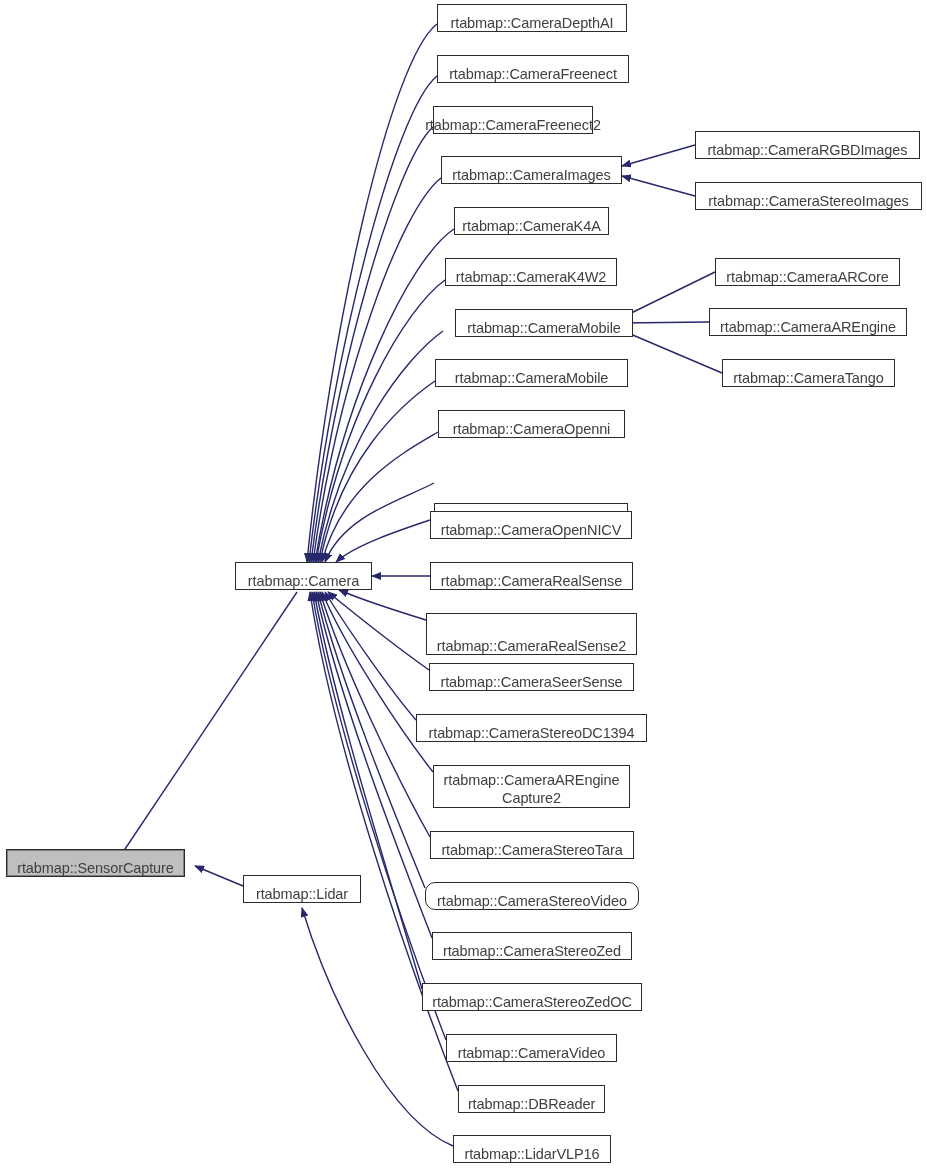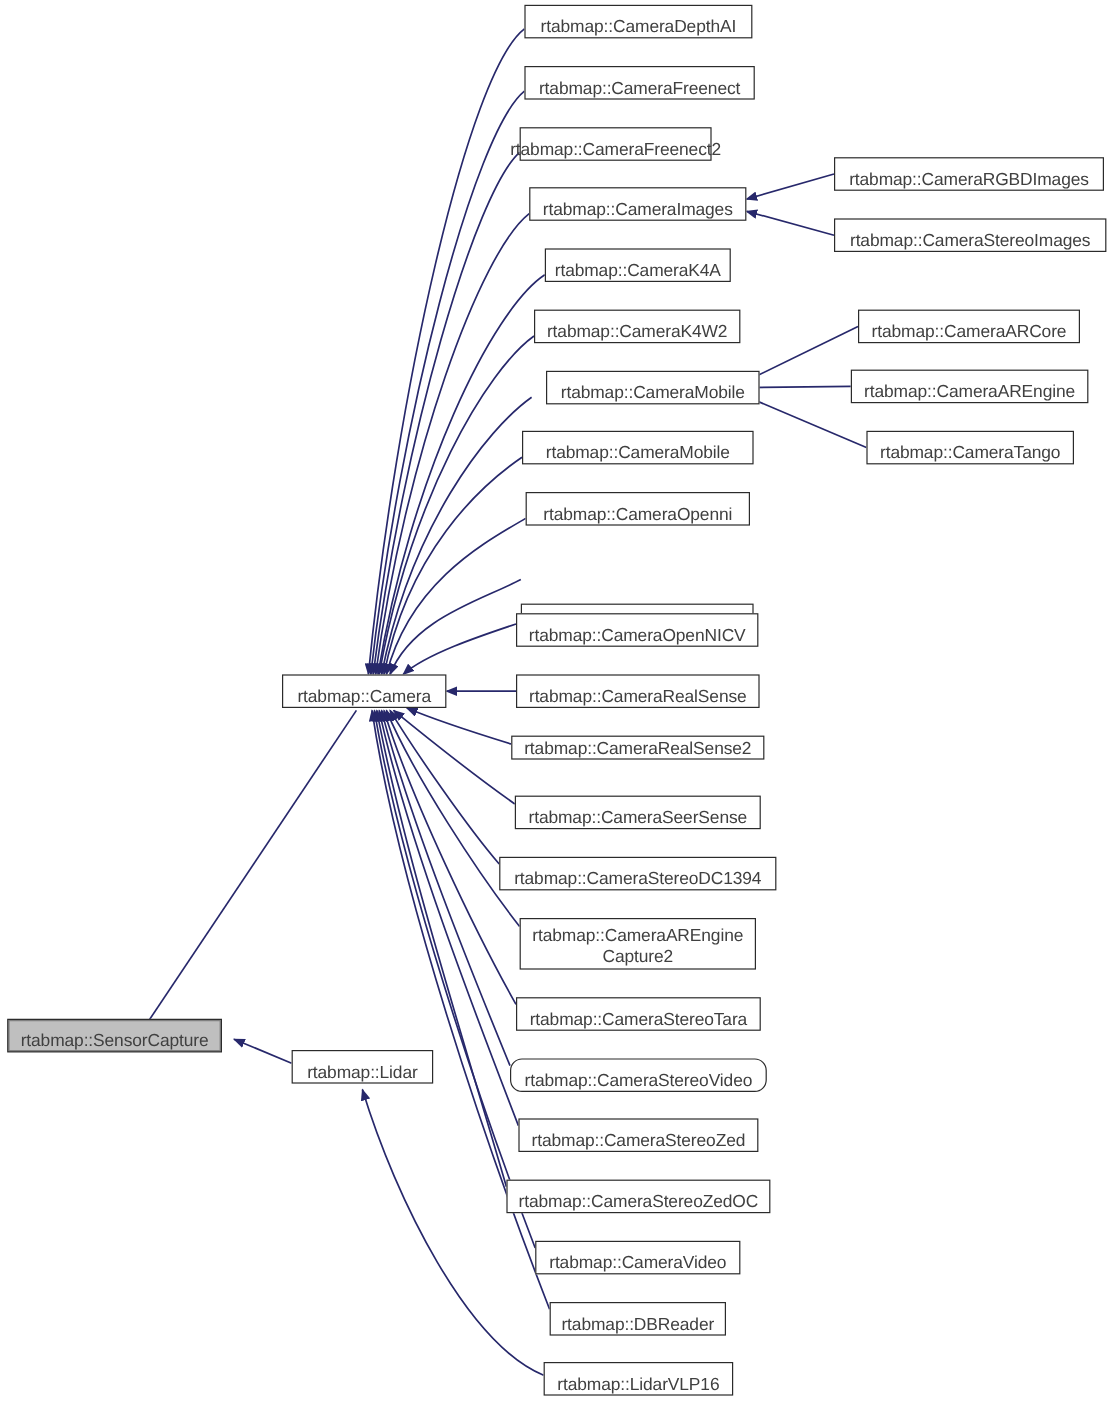--- a/index.html
+++ b/index.html
@@ -103,21 +103,21 @@
       <div class="node" style="left: 433px; top: 106px; width: 160px; height: 28px;"><span>rtabmap::CameraFreenect2</span></div>
       <div class="node" style="left: 441px; top: 156px; width: 181px; height: 28px;"><span>rtabmap::CameraImages</span></div>
       <div class="node" style="left: 454px; top: 207px; width: 155px; height: 28px;"><span>rtabmap::CameraK4A</span></div>
       <div class="node" style="left: 445px; top: 258px; width: 172px; height: 28px;"><span>rtabmap::CameraK4W2</span></div>
       <div class="node" style="left: 443px; top: 309px; width: 178px; height: 28px; margin-left: 12px;"><span>rtabmap::CameraMobile</span></div>
       <div class="node" style="left: 435px; top: 359px; width: 193px; height: 28px;"><span>rtabmap::CameraMobile</span></div>
       <div class="node" style="left: 438px; top: 410px; width: 187px; height: 28px;"><span>rtabmap::CameraOpenni</span></div>
       <div class="node" style="left: 434px; top: 461px; width: 194px; height: 28px; margin-top: 42px;"><span>rtabmap::CameraOpenNI2</span></div>
       <div class="node" style="left: 430px; top: 511px; width: 202px; height: 28px;"><span>rtabmap::CameraOpenNICV</span></div>
       <div class="node" style="left: 430px; top: 562px; width: 203px; height: 28px;"><span>rtabmap::CameraRealSense</span></div>
-      <div class="node" style="left: 426px; top: 613px; width: 211px; height: 20px;"><span>rtabmap::CameraRealSense2</span></div>
+      <div class="node" style="left: 426px; top: 613px; width: 211px; height: 42px;"><span>rtabmap::CameraRealSense2</span></div>
       <div class="node" style="left: 429px; top: 663px; width: 205px; height: 28px;"><span>rtabmap::CameraSeerSense</span></div>
       <div class="node" style="left: 416px; top: 714px; width: 231px; height: 28px;"><span>rtabmap::CameraStereoDC1394</span></div>
       <div class="node two-line" style="left: 433px; top: 765px; width: 197px; height: 43px;"><span>rtabmap::CameraAREngine
 Capture2</span></div>
       <div class="node" style="left: 430px; top: 831px; width: 204px; height: 28px;"><span>rtabmap::CameraStereoTara</span></div>
       <div class="node" style="left: 425px; top: 882px; width: 214px; height: 28px; border-radius: 10px;"><span>rtabmap::CameraStereoVideo</span></div>
       <div class="node" style="left: 432px; top: 932px; width: 200px; height: 28px;"><span>rtabmap::CameraStereoZed</span></div>
       <div class="node" style="left: 422px; top: 983px; width: 220px; height: 28px;"><span>rtabmap::CameraStereoZedOC</span></div>
       <div class="node" style="left: 446px; top: 1034px; width: 171px; height: 28px;"><span>rtabmap::CameraVideo</span></div>
       <div class="node" style="left: 458px; top: 1085px; width: 147px; height: 28px;"><span>rtabmap::DBReader</span></div>

